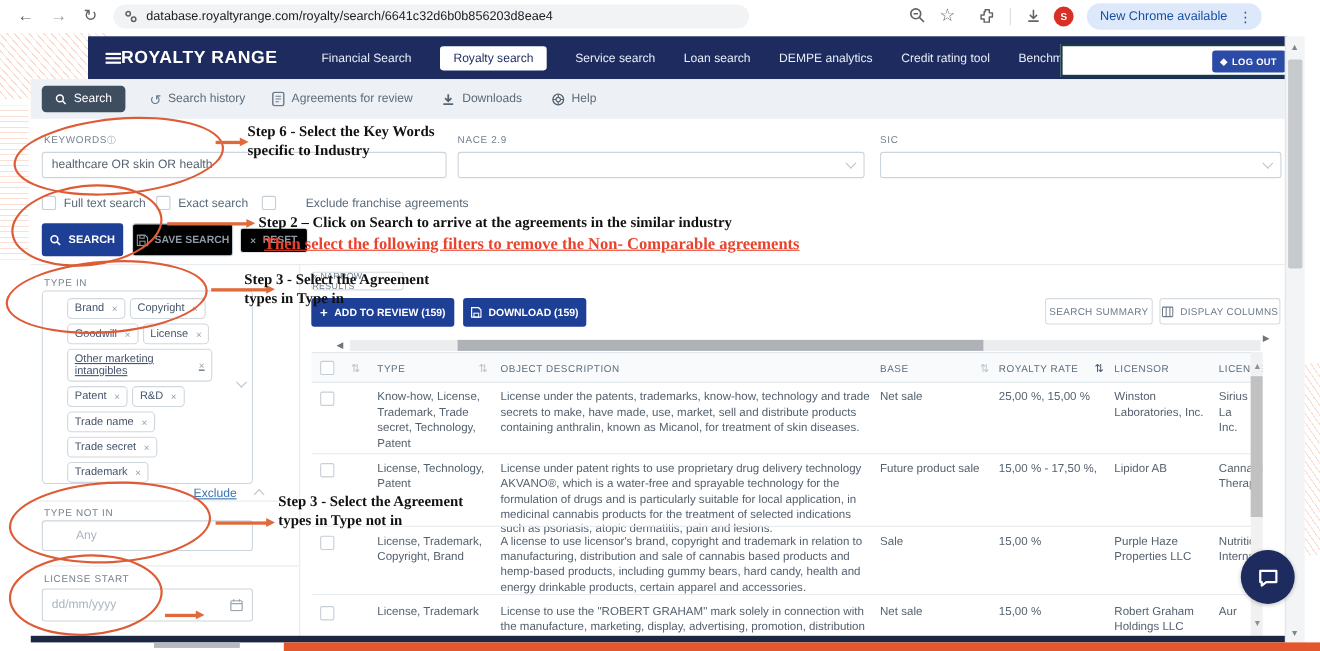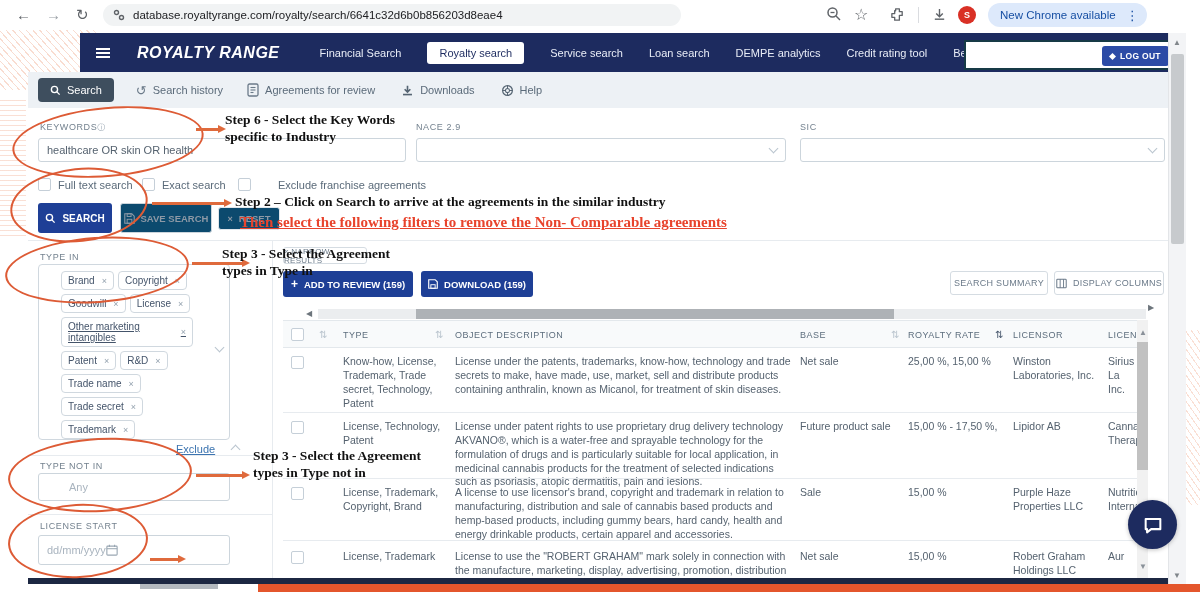--- a/index.html
+++ b/index.html
@@ -57,21 +57,21 @@
   .lbl { font-size:9px; letter-spacing:.6px; color:#74828f; }
   .input { border:1px solid #ccd5dc; border-radius:3px; background:#fff; font-size:11px; color:#55626f;
     display:flex; align-items:center; padding:0 8px; }
   .placeholder { color:#a9b4bf; }
   .chev { width:7px; height:7px; border-right:1.5px solid #b9c4ce; border-bottom:1.5px solid #b9c4ce;
     transform:rotate(45deg); margin-top:-4px; }
   .cb { width:13px; height:13px; border:1px solid #c5cfd8; border-radius:2px; background:#fff; }
   .cb-lbl { font-size:11px; color:#5b6b7a; }
   .btn-navy { background:#1e3f96; color:#fff; border-radius:3px; font-weight:bold;
     display:flex; align-items:center; justify-content:center; gap:6px; }
-  .btn-ghost { background:#0c4a6e; border:1px solid #ccd5dc; color:#8d99a6; border-radius:3px;
+  .btn-ghost { background:#000000; border:1px solid #ccd5dc; color:#8d99a6; border-radius:3px;
     font-weight:bold; display:flex; align-items:center; justify-content:center; gap:6px; }
   .tagbox { border:1px solid #d0d8df; border-radius:4px; background:#fff;
     padding:6px 18px 6px 22px; display:flex; flex-wrap:wrap; gap:4px; align-content:flex-start; }
   .tag { border:1px solid #d0d8df; border-radius:4px; font-size:10px; color:#44546a;
     padding:3px 6px; display:flex; align-items:center; gap:7px; background:#fff; }
   .tag .x { color:#93a1ae; font-size:9px; }
   .link { color:#3c74b0; font-size:11px; text-decoration:underline; }
   .divider-h { background:#e7ebef; height:1px; }
   .divider-v { background:#e7ebef; width:1px; }
 
@@ -155,21 +155,21 @@
       <span style="margin-left:10px;color:#174fa3;font-size:13px;">⋮</span>
     </div>
   </div>
 
   <div class="abs app-nav">
     <div class="burger" style="margin-left:16px;">
       <span></span>
         <span></span>
         <span></span>
     </div>
-    <div class="brand" style="margin-left:27px;font-style:italic;">ROYALTY RANGE</div>
+    <div class="brand" style="margin-left:0;">ROYALTY RANGE</div>
     <div style="display:flex; gap:26px; margin-left:40px; align-items:center;">
       <span class="nav-item">Financial Search</span>
       <span class="nav-item active">Royalty search</span>
       <span class="nav-item">Service search</span>
       <span class="nav-item">Loan search</span>
       <span class="nav-item">DEMPE analytics</span>
       <span class="nav-item">Credit rating tool</span>
       <span class="nav-item">Benchmarking tool</span>
     </div>
     <div class="abs redact-box"></div>
@@ -312,21 +312,21 @@
   <span class="abs chev" style="left:232px;top:450px;transform:rotate(-135deg);"></span>
 
   <div class="abs divider-h" style="left:28px;top:455px;width:244px;"></div>
   <div class="abs lbl" style="left:40px;top:461px;">TYPE NOT IN</div>
   <div class="abs input" style="left:38px;top:473px;width:192px;height:28px;padding-left:30px;">
     <span class="placeholder">Any</span>
   </div>
 
   <div class="abs divider-h" style="left:28px;top:514px;width:244px;"></div>
   <div class="abs lbl" style="left:40px;top:521px;">LICENSE START</div>
-  <div class="abs input" style="left:38px;top:535px;width:192px;height:30px;">
+  <div class="abs input" style="left:38px;top:535px;width:192px;height:30px;justify-content:space-between;">
     <span class="placeholder">dd/mm/yyyy</span>
     <svg width="12" height="12" viewBox="0 0 14 14">
         <rect x="1" y="2.5" width="12" height="10.5" rx="1" fill="none" stroke="#9aa7b3" stroke-width="1.3"></rect>
         <line x1="1" y1="5.5" x2="13" y2="5.5" stroke="#9aa7b3" stroke-width="1.2"></line>
         <line x1="4" y1="1" x2="4" y2="3.5" stroke="#9aa7b3" stroke-width="1.3"></line>
         <line x1="10" y1="1" x2="10" y2="3.5" stroke="#9aa7b3" stroke-width="1.3"></line>
       </svg>
   </div>
 
   <div class="abs btn-sm-ghost" style="left:283px;top:247px;width:84px;height:17px;font-size:8px;">« NARROW RESULTS</div>

